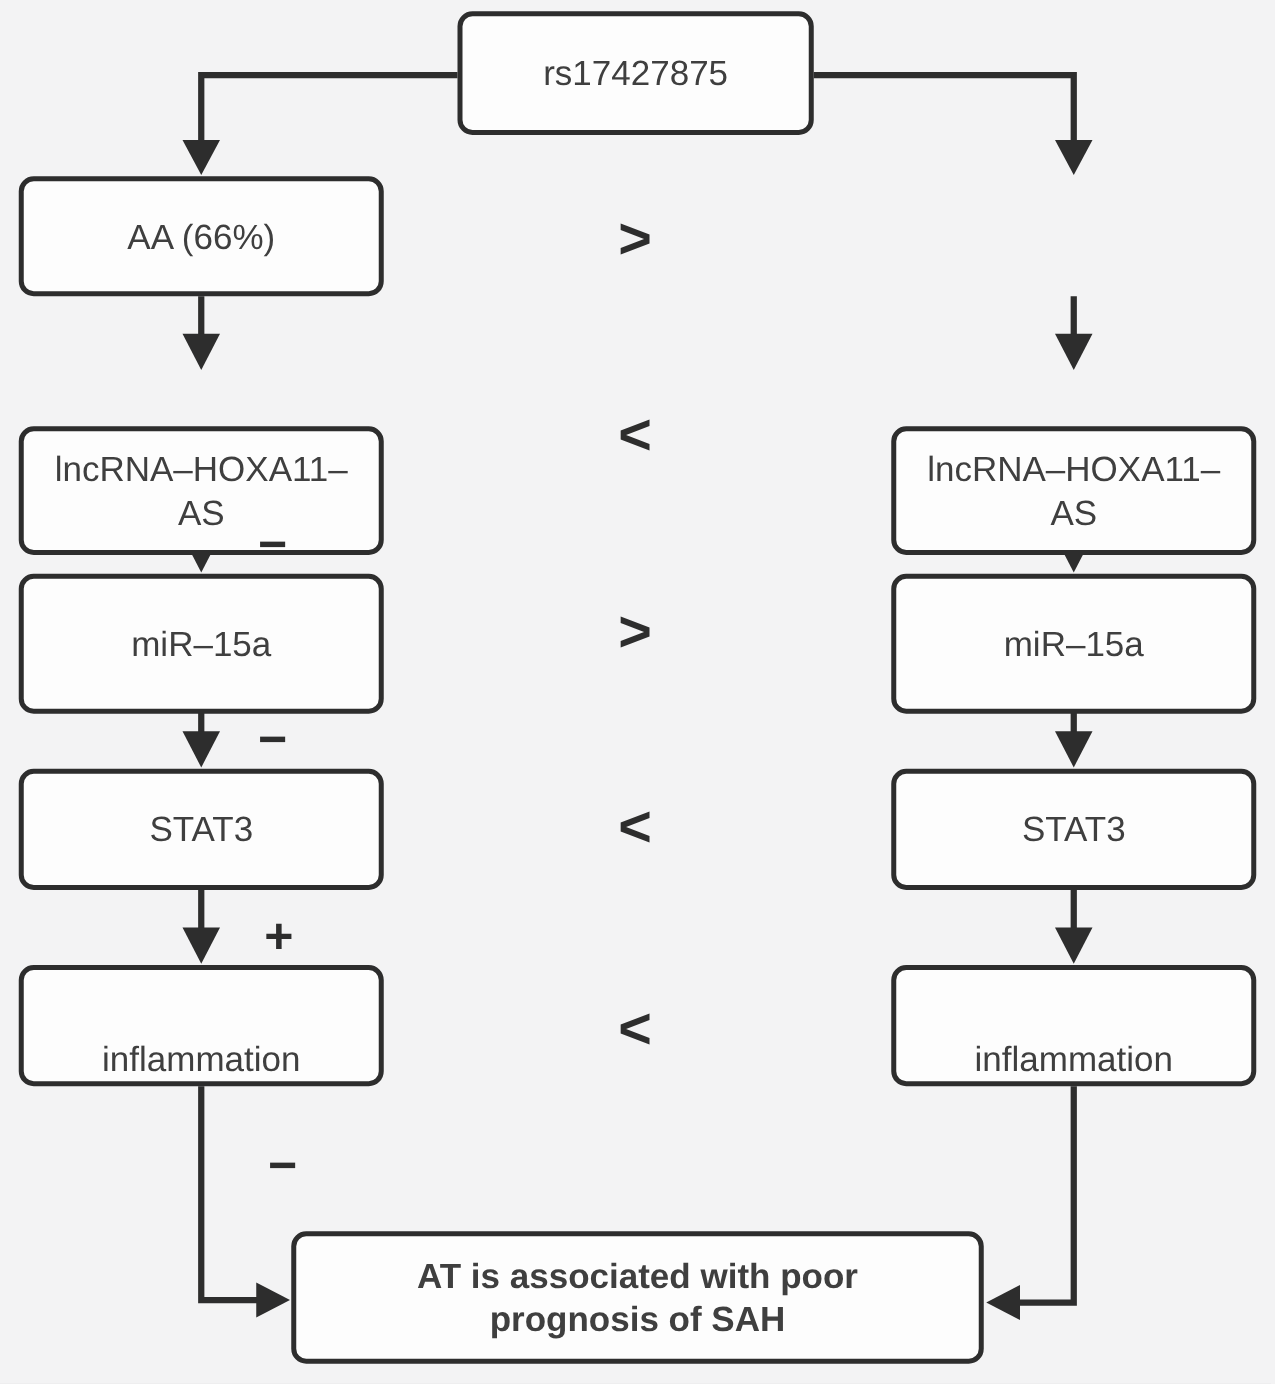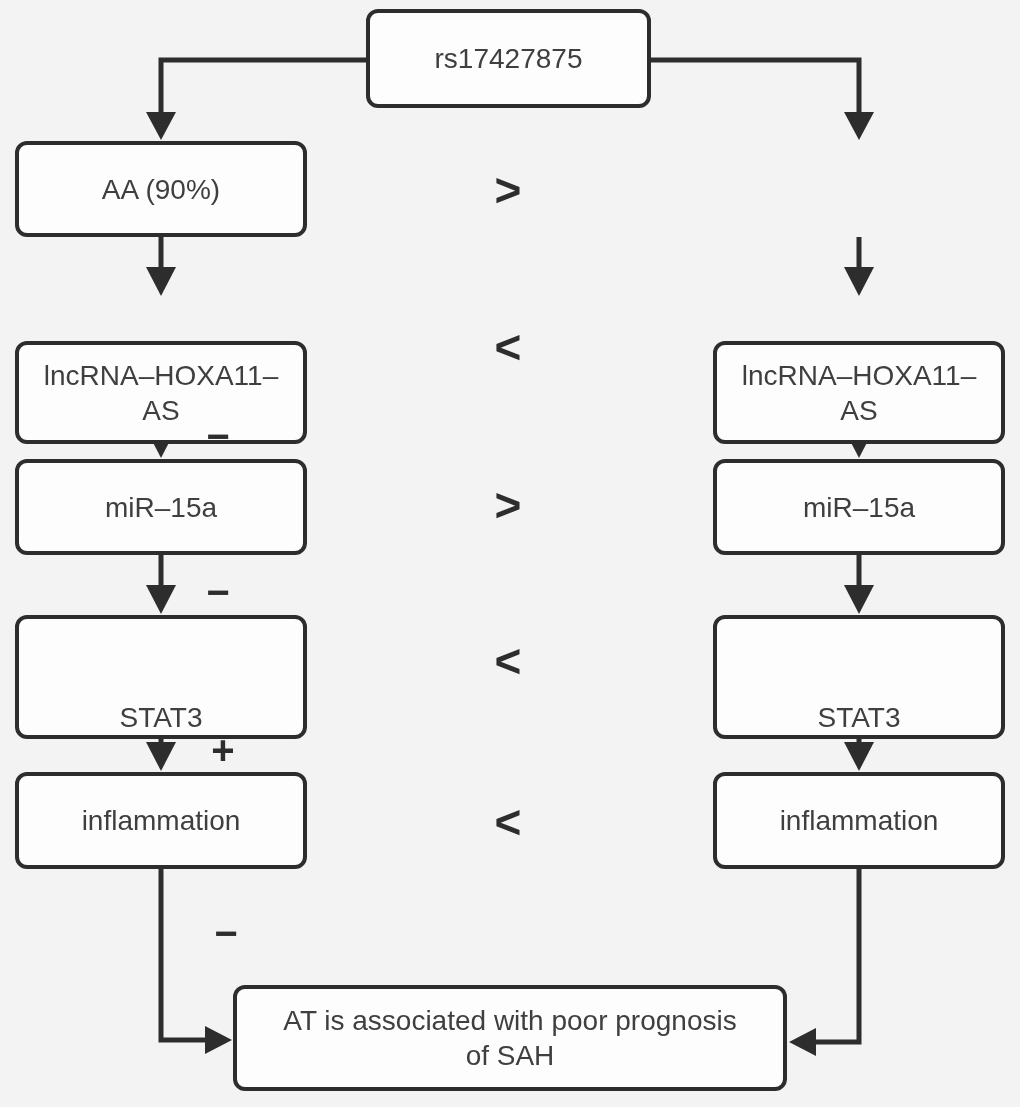--- a/index.html
+++ b/index.html
@@ -37,31 +37,31 @@
     text-align: center;
     background: var(--box_fill);
     border: 4px solid var(--line);
     border-radius: 12px;
     color: var(--text);
     font-size: 28px;
     line-height: 1.25;
   }
   .box .lbl { display: inline-block; }
   .box .narrow { max-width: 240px; }
-  .box .mid { max-width: 460px; }
+  .box .mid { max-width: 460px; font-weight: bold; }
 
   
   .pos-root { left: 366px; top: 9px;  width: 285px; height: 99px; }
   .col-l { left: 15px;  width: 292px; }
   .col-r { left: 713px; width: 292px; }
   .row-0 { top: 141px; height: 96px; }
   .row-1 { top: 297px; height: 103px; margin-top: 44px; }
-  .row-2 { top: 459px; height: 96px; }
-  .row-3 { top: 615px; height: 124px; align-items: flex-end; }
-  .row-4 { top: 772px; height: 97px; }
+  .row-2 { top: 459px; height: 112px; }
+  .row-3 { top: 615px; height: 97px; }
+  .row-4 { top: 772px; height: 97px; align-items: flex-end; }
   .pos-conclusion { left: 233px; top: 985px; width: 554px; height: 106px; }
 
   .sign {
     position: absolute;
     transform: translate(-50%, -50%);
     color: var(--line);
     font-weight: 700;
   }
   .cmp { font-size: 46px; }
   .edge { font-size: 40px; font-weight: 600; }
@@ -134,21 +134,21 @@
       <polyline points="859,869 859,1042 816,1042"></polyline>
       <polygon points="816,1028 816,1056 789,1042"></polygon>
     </g>
   </svg>
 
   <div class="box pos-root">
     <span class="lbl">rs17427875</span>
   </div>
 
   <div class="box col-l row-0">
-    <span class="lbl">AA (90%)</span>
+    <span class="lbl">AA (66%)</span>
   </div>
   <div class="box col-l row-1">
     <span class="lbl narrow">lncRNA–HOXA11–AS</span>
   </div>
   <div class="box col-l row-2">
     <span class="lbl">miR–15a</span>
   </div>
   <div class="box col-l row-3">
     <span class="lbl">STAT3</span>
   </div>

